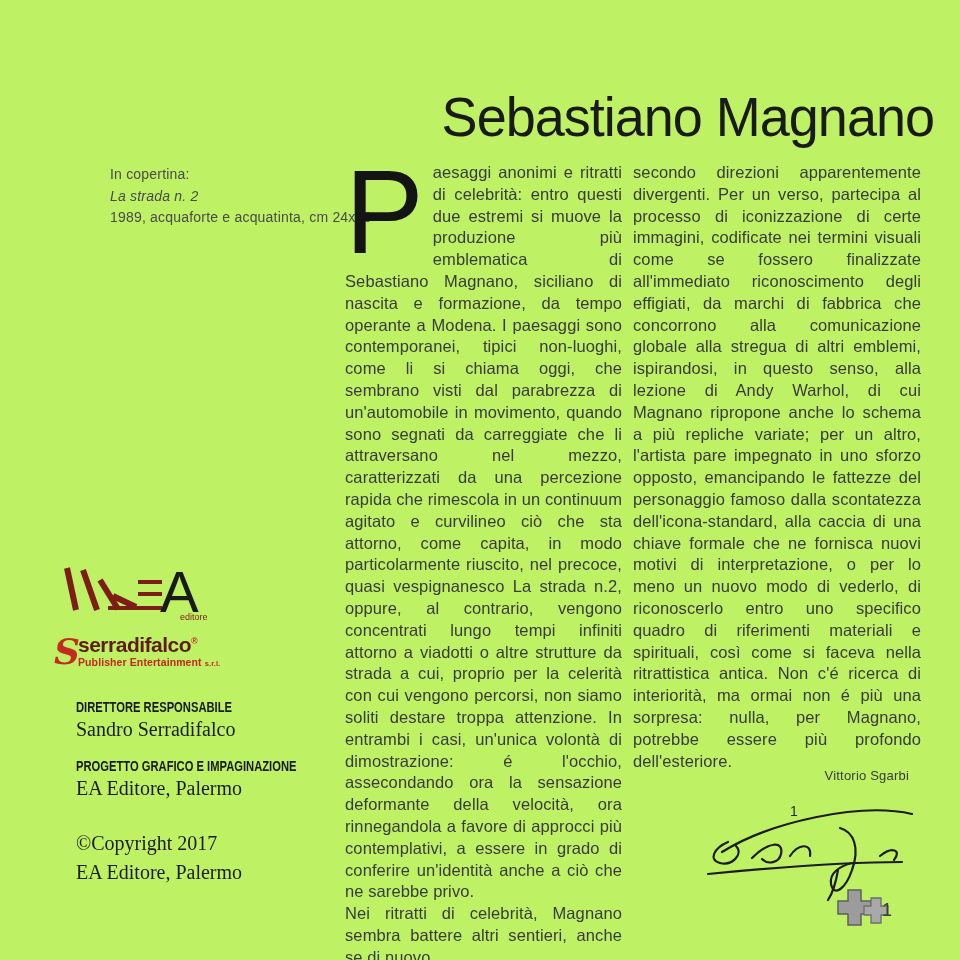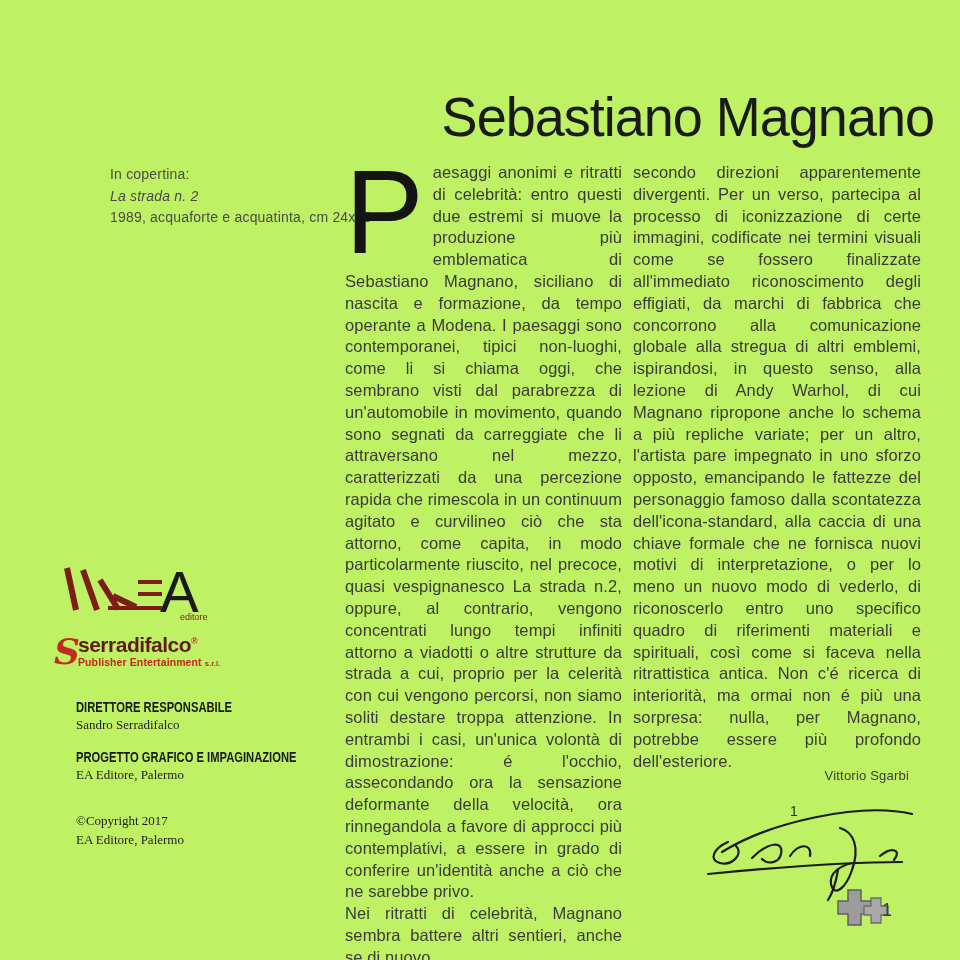--- a/index.html
+++ b/index.html
@@ -105,21 +105,21 @@
     font-size: 14px;
     font-weight: bold;
     letter-spacing: 0px;
     transform: scaleX(0.8);
     transform-origin: left center;
     white-space: nowrap;
     color: #191919;
   }
   .credit-value {
     font-family: "Liberation Serif", serif;
-    font-size: 13px;
+    font-size: 20px;
     line-height: 1.25;
     color: #1c1c1c;
     margin-top: 1px;
   }
   .copyright { margin-top: 28px; }
   .copyright .credit-value { line-height: 1.4; }
 
   
   .col {
     position: absolute;

